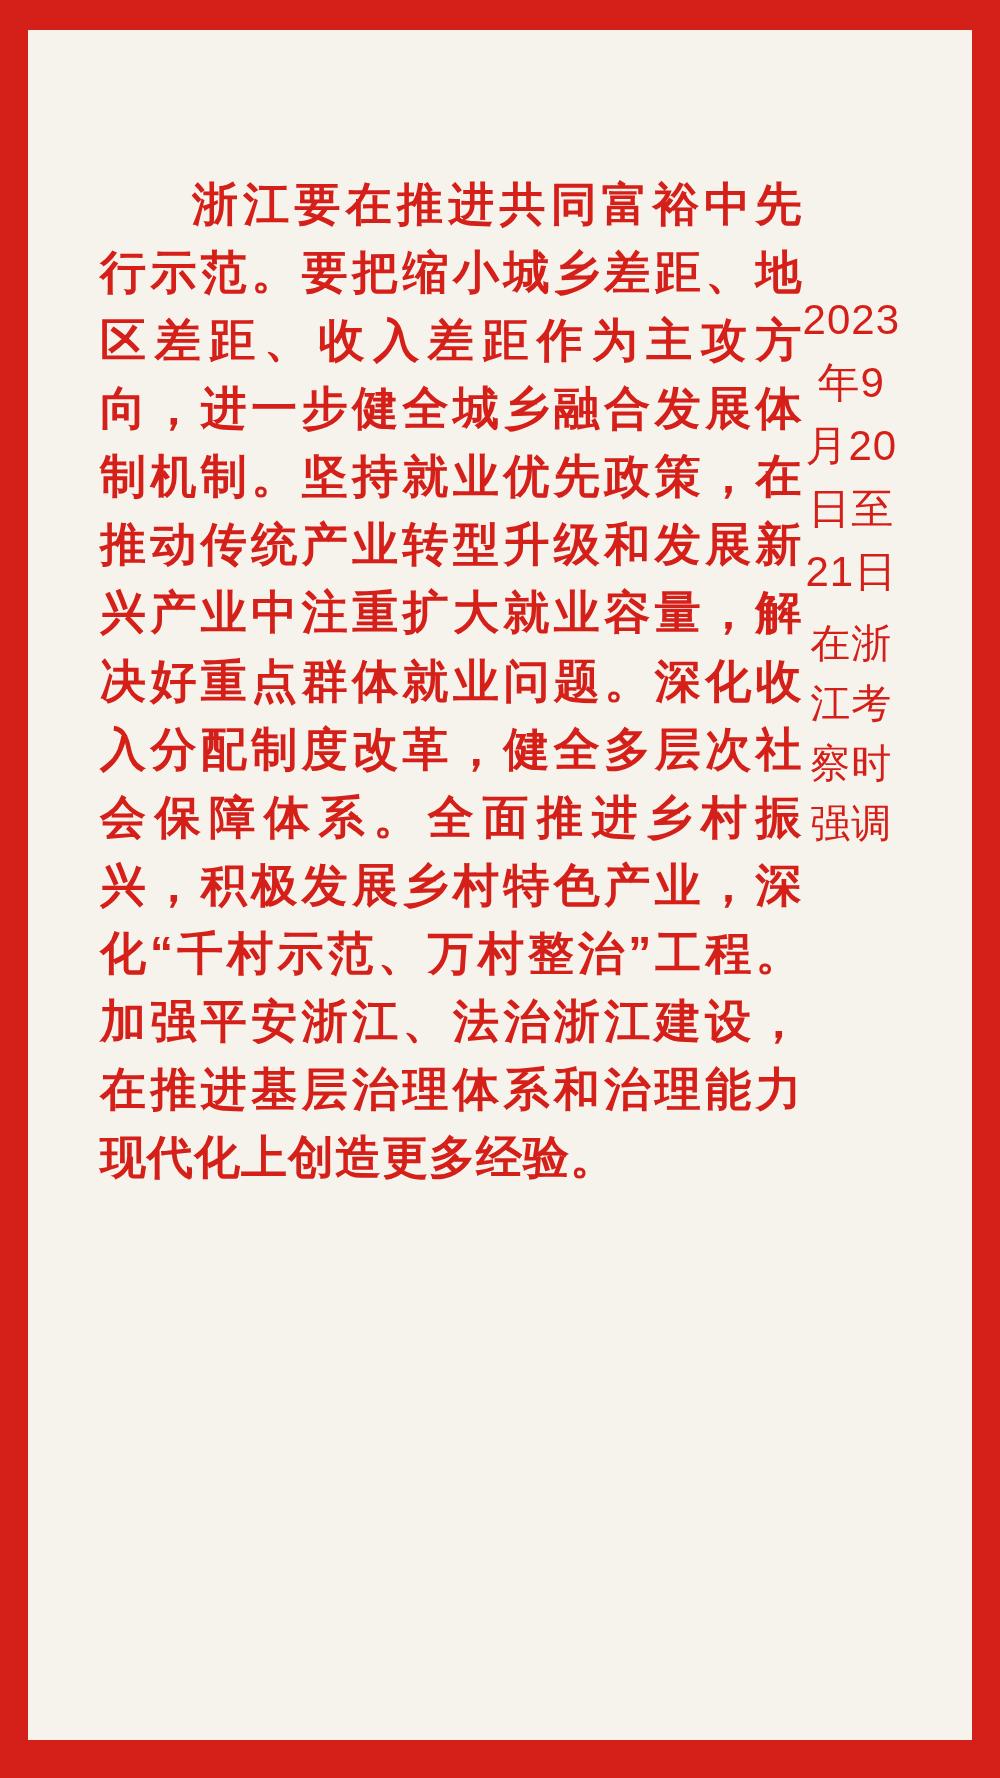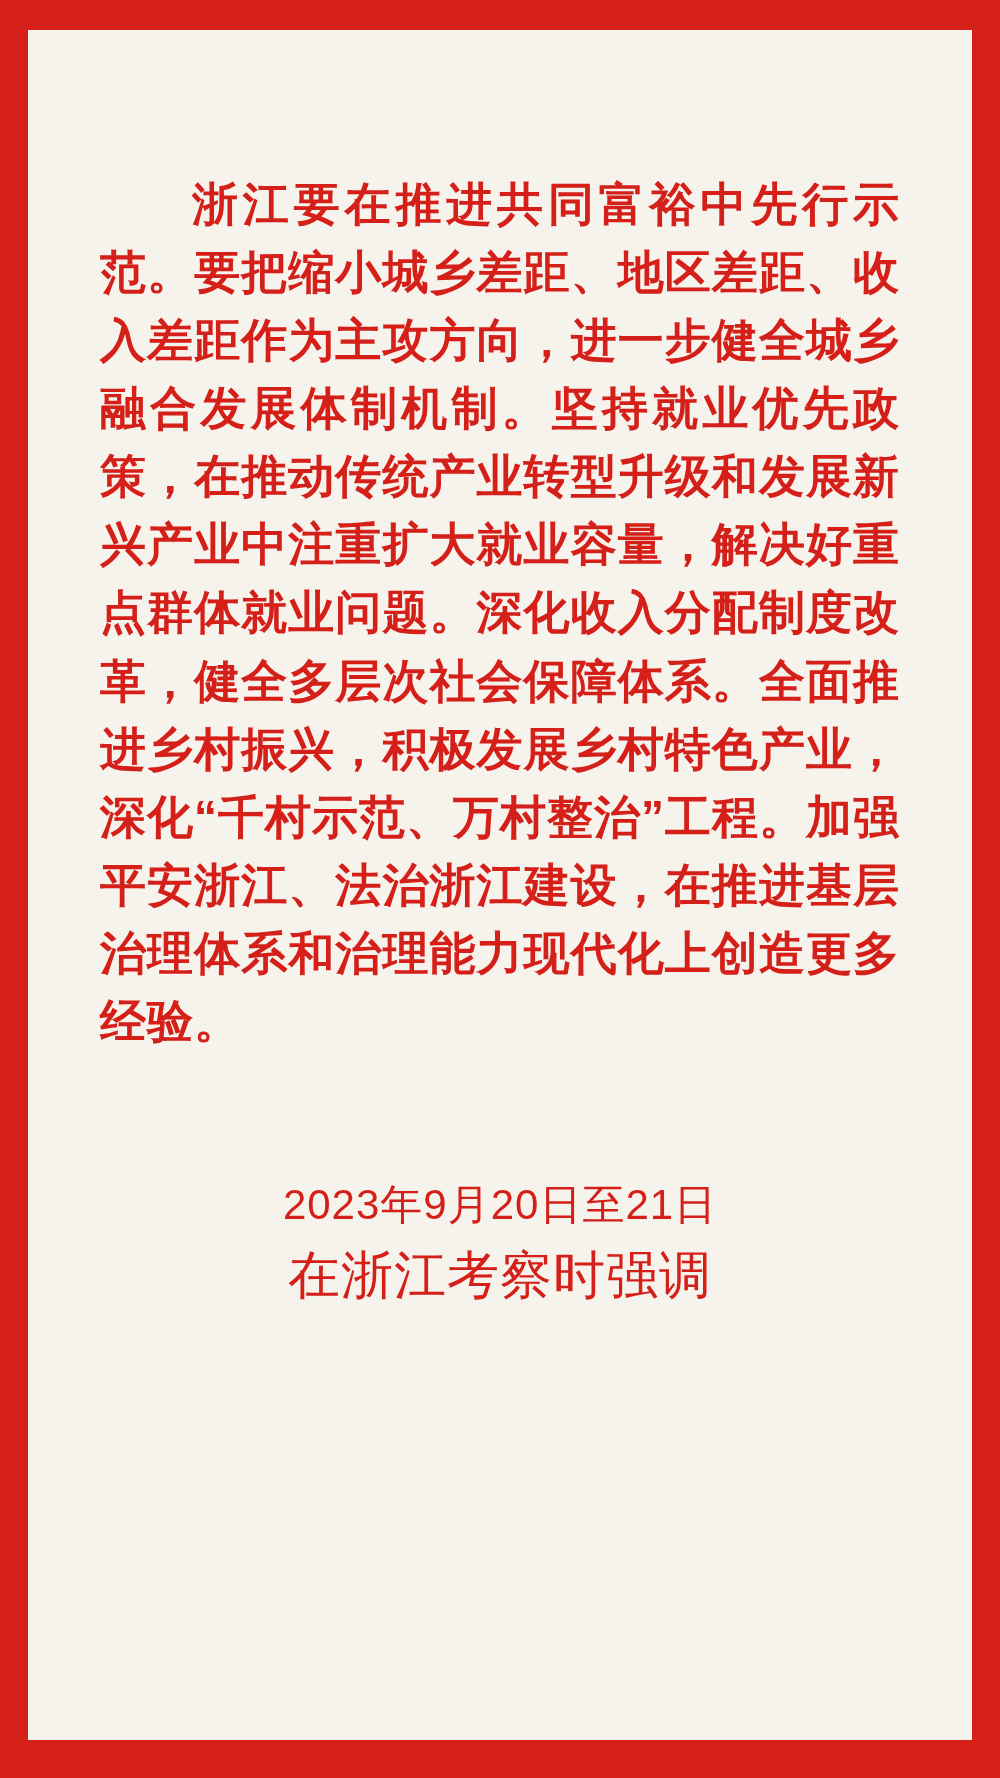--- a/index.html
+++ b/index.html
@@ -22,21 +22,21 @@
     padding: 30px 28px 38px 28px;
   }
   .card {
     position: relative;
     width: 100%;
     height: 100%;
     background: #f6f2ec;
     box-sizing: border-box;
     padding: 140px 72px 60px 72px;
     display: flex;
-    flex-direction: column;
+    flex-direction: row;
   }
   .quote-body {
     color: #d5201a;
     font-size: 46px;
     font-weight: bold;
     line-height: 1.48;
     letter-spacing: 1px;
     text-align: justify;
     text-justify: inter-ideograph;
     text-indent: 92px;
@@ -48,24 +48,25 @@
     text-align: center;
     color: #d5201a;
   }
   .attrib-date {
     font-size: 42px;
     font-weight: normal;
     line-height: 1.5;
     letter-spacing: 1px;
   }
   .attrib-occasion {
-    font-size: 52px;
+    font-size: 40px;
     font-weight: normal;
     line-height: 1.5;
     letter-spacing: 1px;
+    margin-top: 10px;
   }
   .spacer {
     flex: 1 1 auto;
   }
 </style>
 </head>
 <body>
 
 <div class="poster">
   <div class="card">

